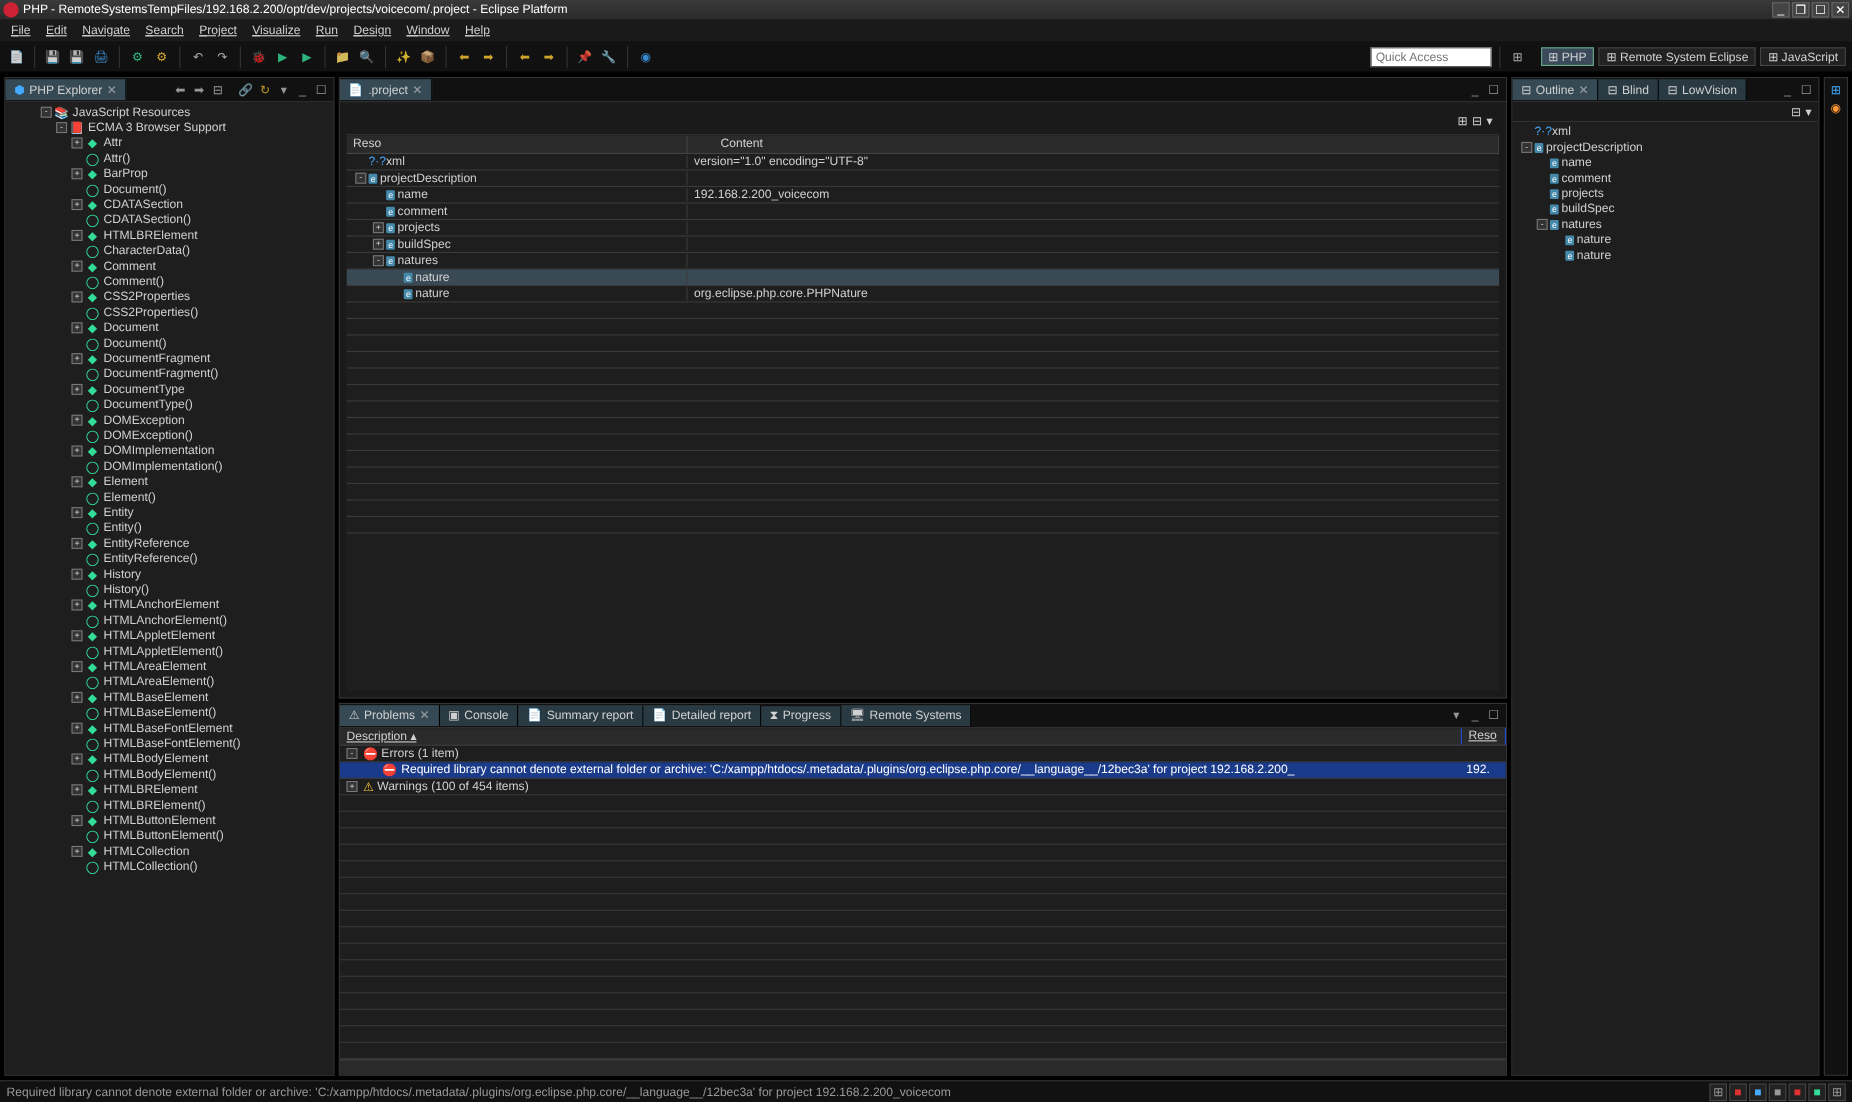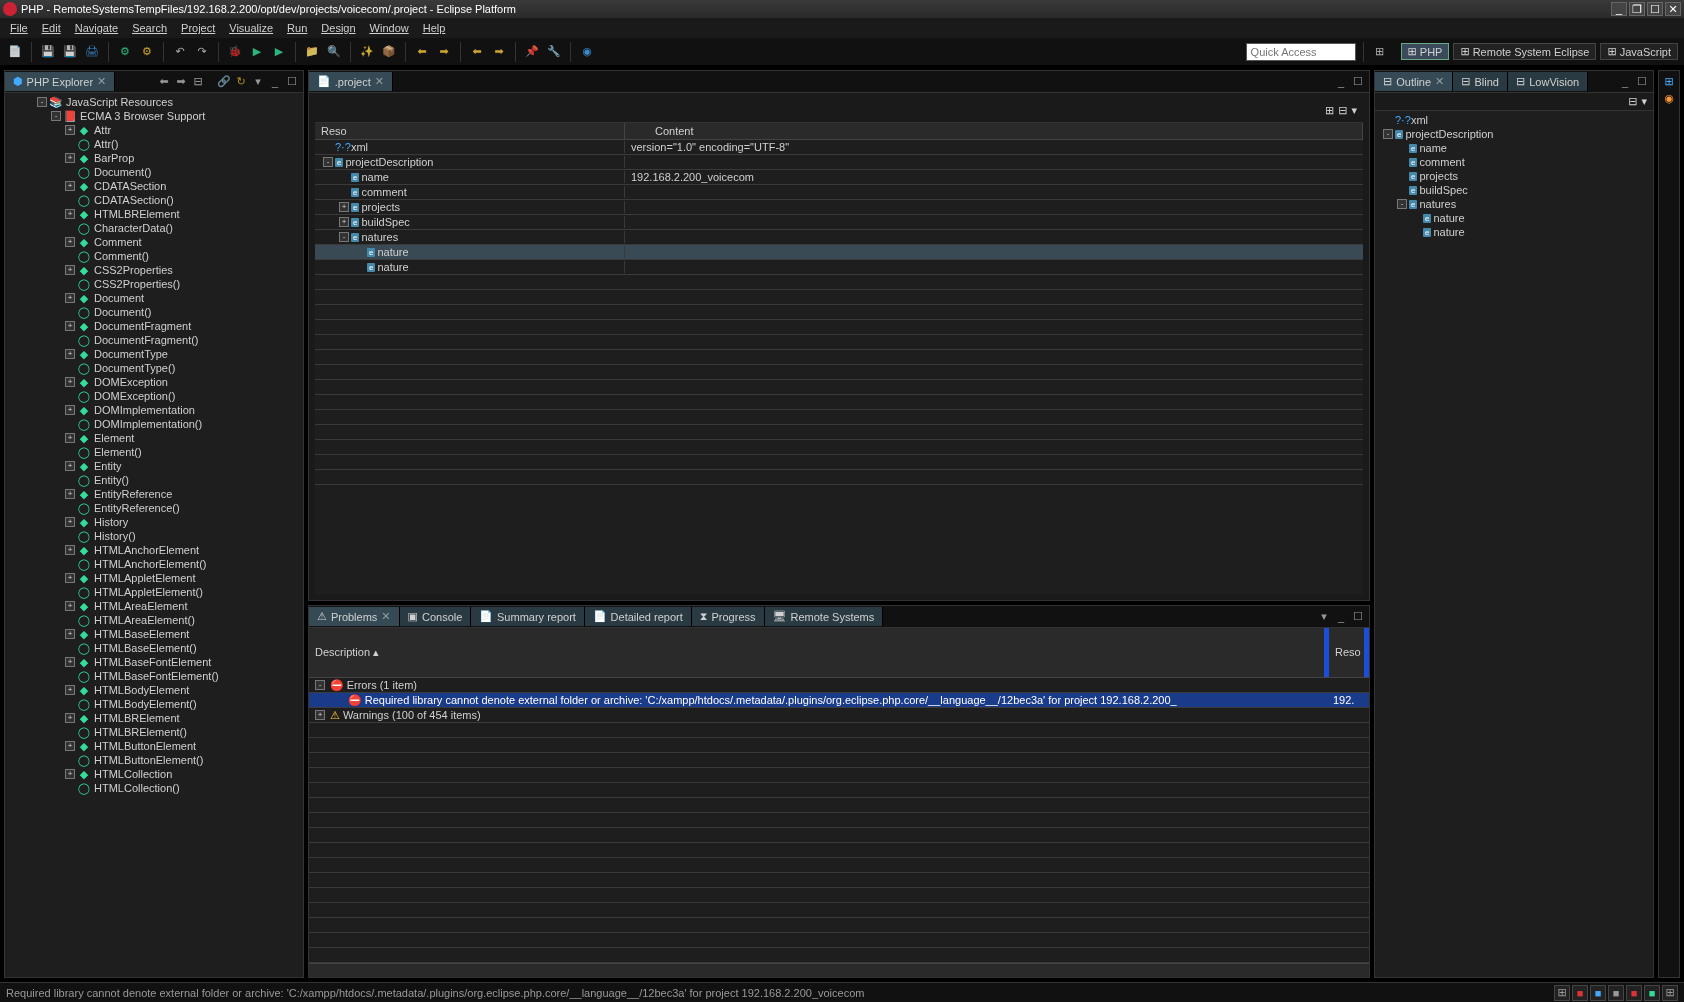--- a/index.html
+++ b/index.html
@@ -47,21 +47,21 @@
 .xml-header .col { padding: 2px 6px; border-right: 1px solid #444; }
 .xml-header .col1 { width: 310px; }
 .xml-header .col2 { flex: 1; margin-left: 24px; }
 .xml-row { display: flex; border-bottom: 1px solid #3a3a3a; height: 15px; align-items: center; }
 .xml-row.sel { background: #3a4a55; }
 .xml-row .col1 { width: 310px; display: flex; align-items: center; border-right: 1px solid #3a3a3a; padding-left: 4px; }
 .xml-row .col2 { flex: 1; padding: 0 6px; }
 .xml-row.empty { height: 15px; }
 .bottom-panel { flex: 0 0 318px; border: 1px solid #333; background: #1a1a1a; display: flex; flex-direction: column; }
 .problems-header { display: flex; background: #2a2a2a; border-bottom: 1px solid #444; }
-.problems-header .pcol { padding: 18px 6px; border-right: 5px solid #1d4ed8; }
+.problems-header .pcol { padding: 1px 6px; border-right: 1px solid #1d4ed8; text-decoration: underline; }
 .problems-header .pcol1 { flex: 1; }
 .problems-header .pcol2 { width: 40px; }
 .problems-body { flex: 1; overflow: auto; background: #1e1e1e; display: flex; flex-direction: column; }
 .prob-row { display: flex; align-items: center; height: 15px; border-bottom: 1px solid #3a3a3a; }
 .prob-row.sel { background: #1a3a8a; color: #fff; }
 .prob-row .pcol1 { flex: 1; display: flex; align-items: center; gap: 3px; padding-left: 4px; overflow: hidden; white-space: nowrap; }
 .prob-row .pcol2 { width: 40px; padding: 0 4px; }
 .prob-row.empty { height: 15px; }
 .scrollbar-h { height: 14px; background: #2a2a2a; border-top: 1px solid #444; }
 .outline-body { flex: 1; overflow: auto; background: #1e1e1e; padding: 2px 0; }
@@ -613,20 +613,21 @@
                   <span class="e-badge">e</span>
                   <span>nature</span>
                 </div>
               </div>
               <div class="xml-row">
                 <div class="col1" style="padding-left:40px">
                   <span class="tree-exp empty"></span>
                   <span class="e-badge">e</span>
                   <span>nature</span>
                 </div>
+                <div class="col2">org.eclipse.php.core.PHPNature</div>
               </div>
               <div class="xml-row empty">
                 <div class="col1"></div>
                 <div class="col2"></div>
               </div>
               <div class="xml-row empty">
                 <div class="col1"></div>
                 <div class="col2"></div>
               </div>
               <div class="xml-row empty">

